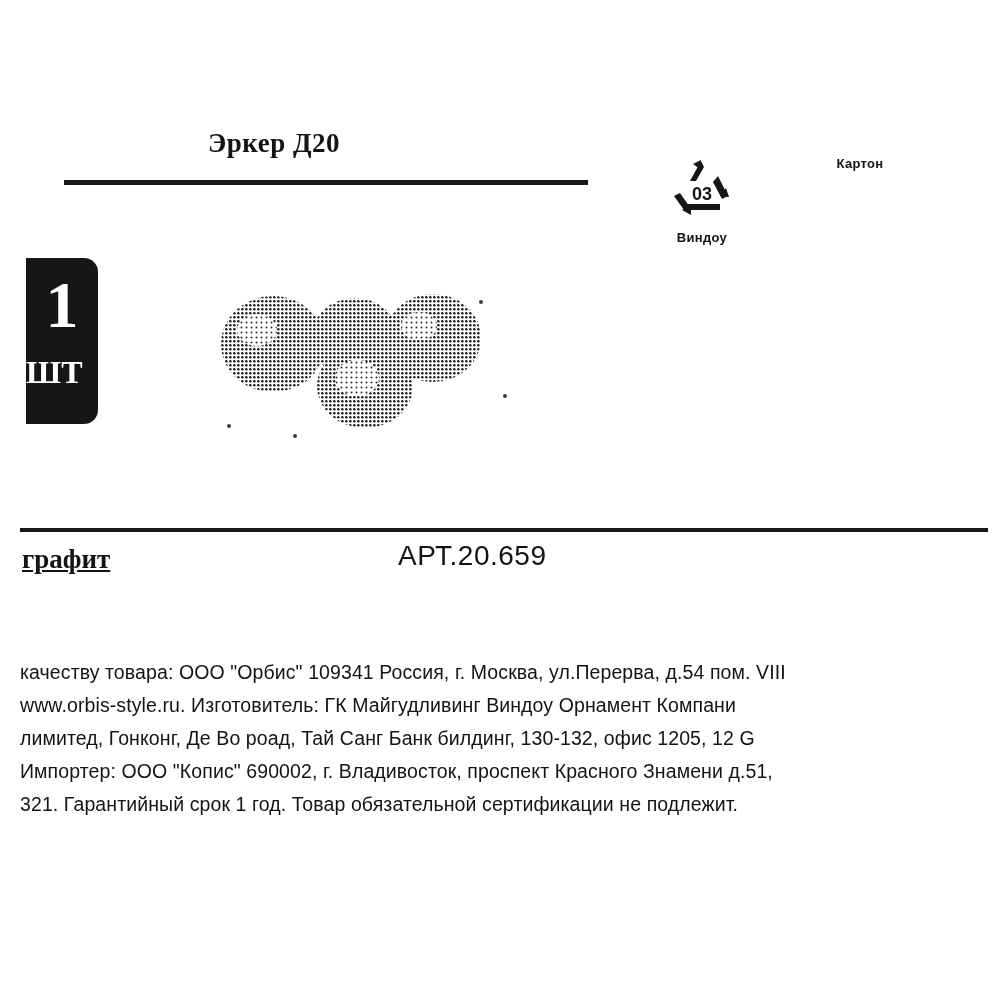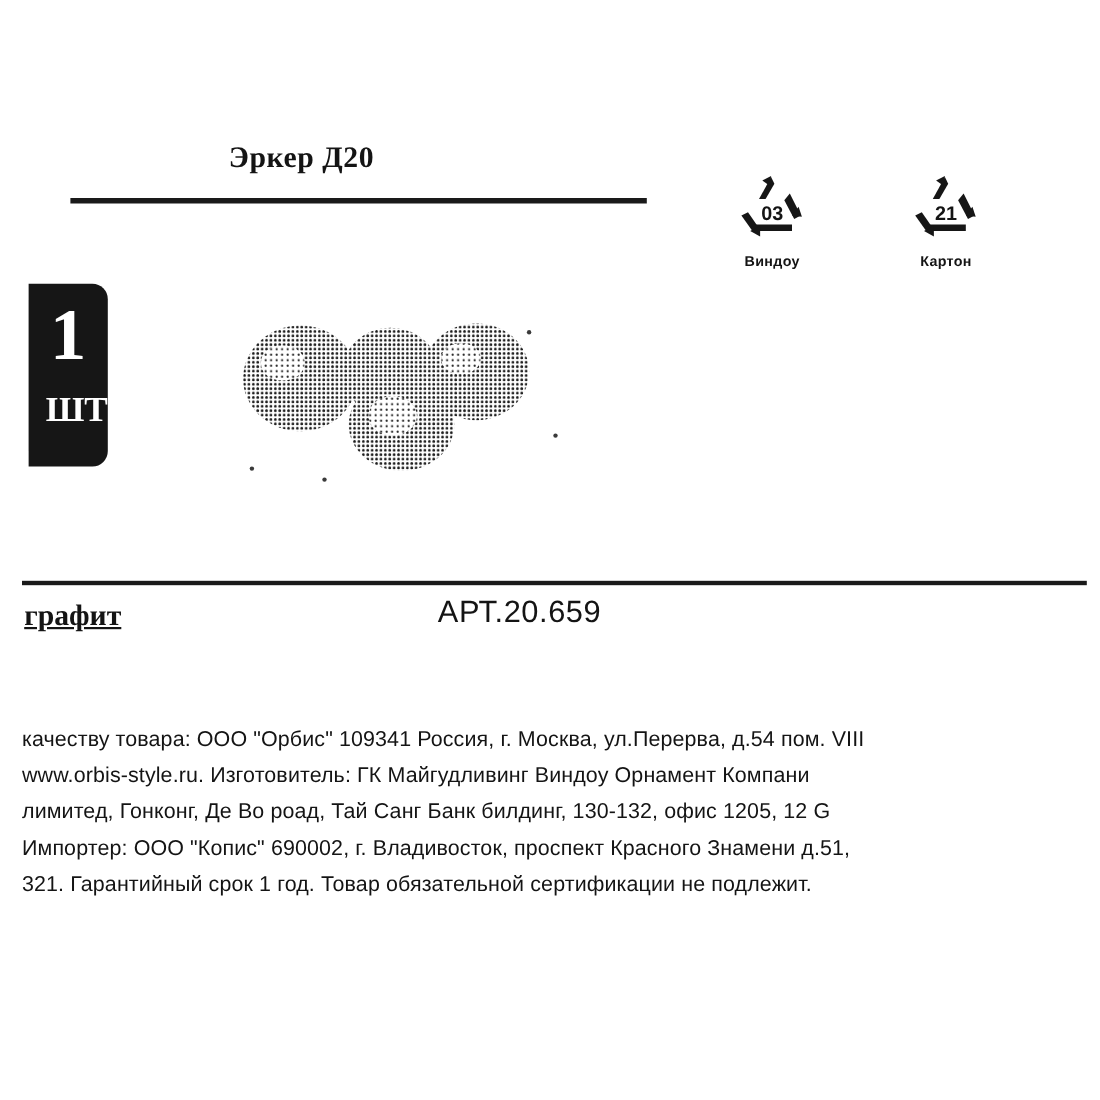--- a/index.html
+++ b/index.html
@@ -100,21 +100,21 @@
     font-size: 66px;
     line-height: 66px;
     font-family: "Liberation Serif", serif;
     font-weight: bold;
   }
   .qty-unit {
     position: absolute;
     left: 0;
     top: 98px;
     width: 72px;
-    text-align: right;
+    text-align: left;
     font-size: 32px;
     line-height: 32px;
     font-family: "Liberation Serif", serif;
     font-weight: bold;
   }
 
   
   .product-photo {
     position: absolute;
     left: 205px;
@@ -191,34 +191,20 @@
 
           <path d="M24 56 L14 42 L20 39 L29 52 Z"></path>
         </g>
       </svg>
       <div class="recycle-code">03</div>
     </div>
     <div class="recycle-caption">Виндоу</div>
   </div>
 
   <div class="recycle-group carton">
-    <div class="recycle-mark">
-      <svg width="84" height="74" viewBox="0 0 84 74" aria-hidden="true">
-        <g fill="#161616">
-          <path d="M41 7 L30 27 L36 27 L44 13 Z"></path>
-          <path d="M41 6 L33 10 L40 15 Z"></path>
-          <path d="M58 22 L68 42 L62 45 L53 28 Z"></path>
-          <path d="M69 43 L66 34 L60 42 Z"></path>
-          <path d="M60 56 L24 56 L27 50 L60 50 Z"></path>
-          <path d="M22 56 L31 61 L31 51 Z"></path>
-          <path d="M24 56 L14 42 L20 39 L29 52 Z"></path>
-        </g>
-      </svg>
-      <div class="recycle-code">21</div>
-    </div>
     <div class="recycle-caption">Картон</div>
   </div>
 
   <div class="qty-badge">
     <div class="qty-number">1</div>
     <div class="qty-unit">ШТ</div>
   </div>
 
   <div class="product-photo">
     <svg width="320" height="180" viewBox="0 0 320 180" aria-hidden="true">

